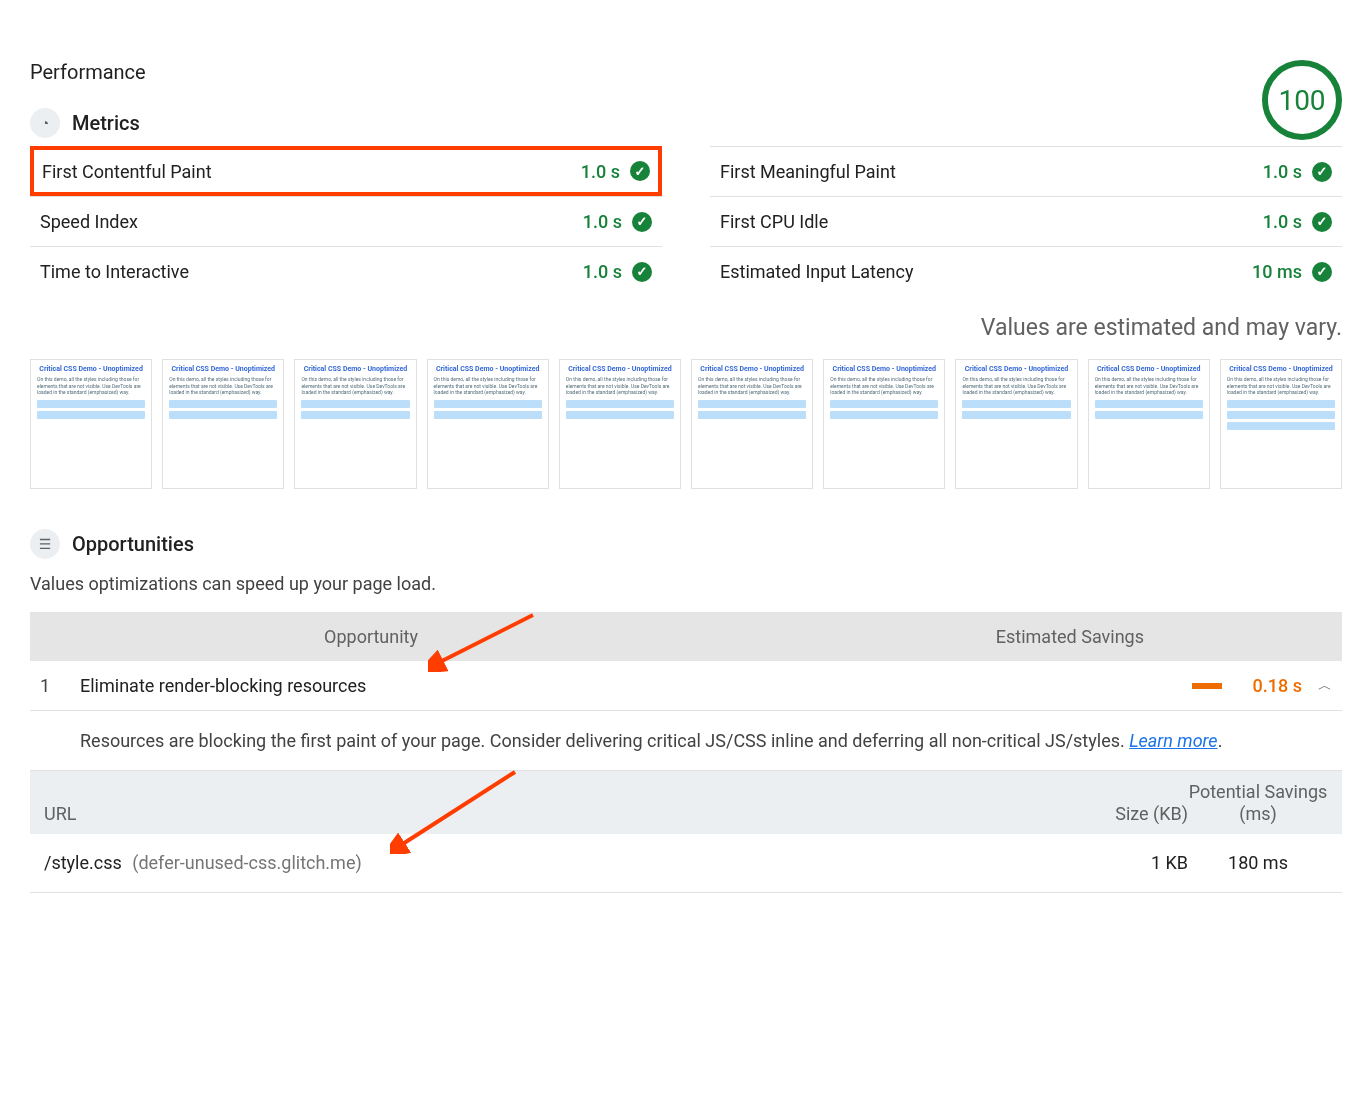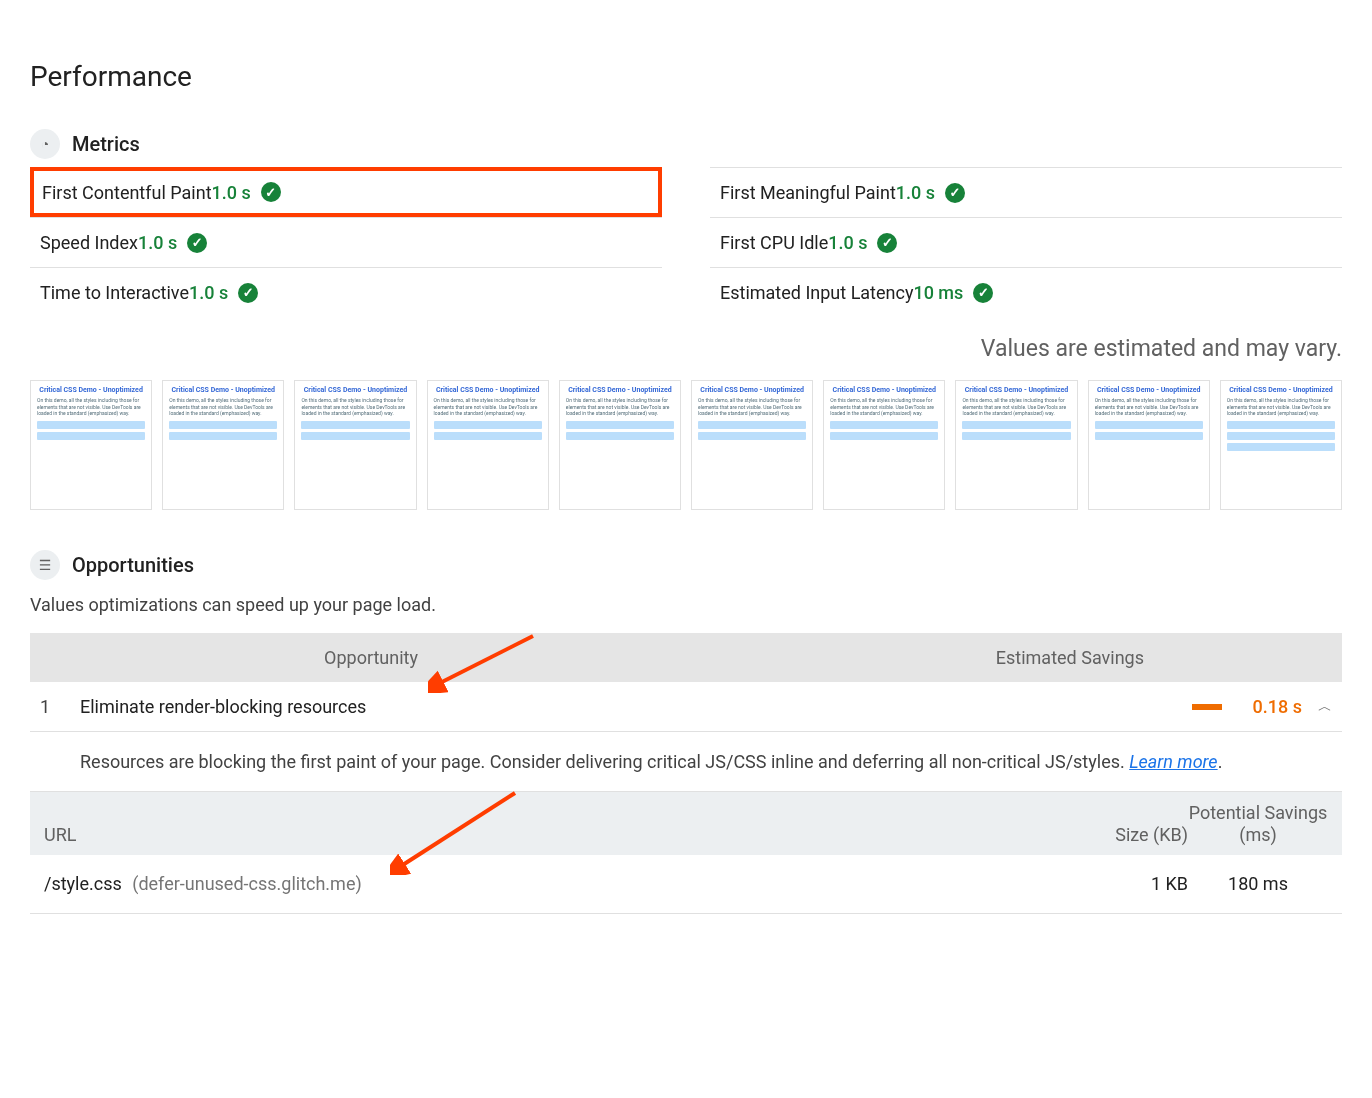--- a/index.html
+++ b/index.html
@@ -9,24 +9,24 @@
   color: #212121;
   padding: 60px 30px 30px 30px;
   width: 1372px;
 }
 .header-row {
   display: flex;
   justify-content: space-between;
   align-items: flex-start;
 }
 h1.page-title {
-  font-size: 28px;
+  font-size: 20px;
   font-weight: 400;
   color: #212121;
-  margin-bottom: 36px;
+  margin-bottom: 24px;
 }
 .score-circle {
   width: 80px;
   height: 80px;
   border: 6px solid #178239;
   border-radius: 50%;
   display: flex;
   align-items: center;
   justify-content: center;
   font-size: 28px;
@@ -55,21 +55,21 @@
   font-weight: 500;
   color: #212121;
 }
 .metrics-grid {
   display: grid;
   grid-template-columns: 1fr 1fr;
   gap: 0 48px;
 }
 .metric-row {
   display: flex;
-  justify-content: flex-start;
+  justify-content: space-between;
   align-items: center;
   padding: 14px 10px;
   border-top: 1px solid #e0e0e0;
   font-size: 18px;
 }
 .metric-row.highlighted {
   border: 4px solid #ff3d00;
   padding: 10px 8px;
 }
 .metric-label { color: #212121; }
@@ -220,20 +220,21 @@
 <body>
 
 <div class="header-row">
   <div>
     <h1 class="page-title">Performance</h1>
     <div class="section-header">
       <div class="section-icon">◔</div>
       <div class="section-title">Metrics</div>
     </div>
   </div>
+  <div class="score-circle">100</div>
 </div>
 
 <div class="metrics-grid">
   <div class="metric-row highlighted">
     <span class="metric-label">First Contentful Paint</span>
     <span class="metric-value-wrap">
       <span class="metric-value">1.0 s</span>
       <span class="check-icon">✓</span>
     </span>
   </div>

